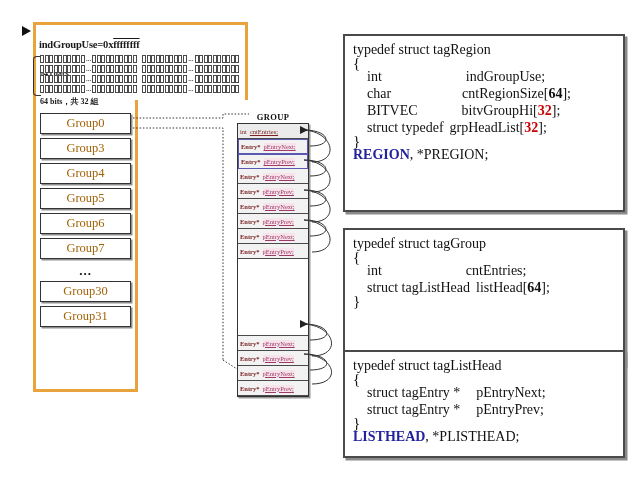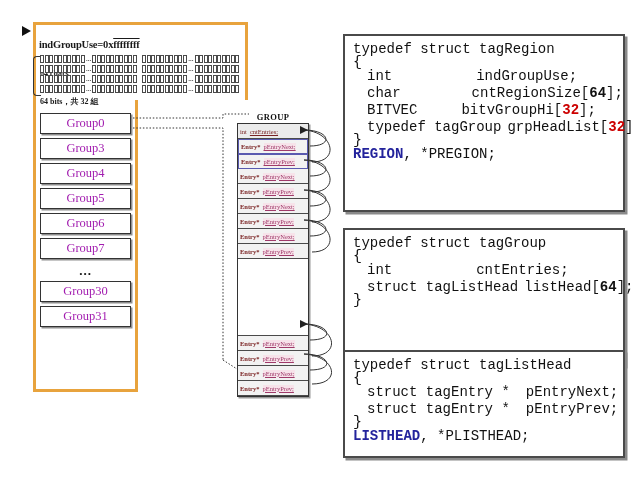--- a/index.html
+++ b/index.html
@@ -122,21 +122,21 @@
   .group-box {
     height: 21px;
     border: 1px solid #333;
     background: #ffffff;
     box-shadow: 1.5px 1.5px 0 #8e8e8e;
     margin-bottom: 4px;
     display: flex;
     align-items: center;
     justify-content: center;
     font-size: 12.5px;
-    color: #a21caf;
+    color: #a16207;
     box-sizing: border-box;
   }
   .group-ellipsis {
     height: 16px;
     display: flex;
     align-items: center;
     justify-content: center;
     font-size: 13px;
     font-weight: bold;
     letter-spacing: 1px;
@@ -222,21 +222,21 @@
   }
 
   
   .code-box {
     position: absolute;
     background: #ffffff;
     border: 2px solid #4a4a4a;
     box-shadow: 2.5px 2.5px 0 #8a8a8a;
     box-sizing: border-box;
     padding: 5px 16px 4px 8px;
-    font-family: Liberation Mono, monospace;
+    font-family: Liberation Serif, serif;
     color: #111;
   }
   #code-region { left: 343px; top: 34px;  width: 282px; height: 178px; }
   #code-group  { left: 343px; top: 228px; width: 282px; height: 138px; }
   #code-list   { left: 343px; top: 350px; width: 282px; height: 108px; }
 
   .c-line {
     font-size: 14px;
     line-height: 17px;
     white-space: pre;
@@ -554,21 +554,21 @@
     <polygon points="0,14 8,18 0,22" fill="#222"></polygon>
     <polygon points="0,208 8,212 0,216" fill="#222"></polygon>
   </svg>
 
   <div class="code-box" id="code-region">
     <div class="c-line">typedef struct tagRegion</div>
     <div class="c-line brace">{</div>
     <div class="c-line"><span style="display:inline-block;width:14px"></span><span>int</span><span style="display:inline-block;width:84px"></span><span>indGroupUse;</span></div>
     <div class="c-line"><span style="display:inline-block;width:14px"></span><span>char</span><span style="display:inline-block;width:71px"></span><span>cntRegionSize[</span><span class="c-numk">64</span><span>];</span></div>
     <div class="c-line"><span style="display:inline-block;width:14px"></span><span>BITVEC</span><span style="display:inline-block;width:44px"></span><span>bitvGroupHi[</span><span class="c-num">32</span><span>];</span></div>
-    <div class="c-line"><span style="display:inline-block;width:14px"></span><span>typedef tagGroup</span><span style="display:inline-block;width:6px"></span><span>grpHeadList[</span><span class="c-num">32</span><span>];</span></div>
+    <div class="c-line"><span style="display:inline-block;width:14px"></span><span>struct typedef</span><span style="display:inline-block;width:6px"></span><span>grpHeadList[</span><span class="c-num">32</span><span>];</span></div>
     <div class="c-line brace">}</div>
     <div class="c-line"><span class="c-name">REGION</span><span>, *PREGION;</span></div>
   </div>
 
   <div class="code-box" id="code-group">
     <div class="c-line">typedef struct tagGroup</div>
     <div class="c-line brace">{</div>
     <div class="c-line"><span style="display:inline-block;width:14px"></span><span>int</span><span style="display:inline-block;width:84px"></span><span>cntEntries;</span></div>
     <div class="c-line"><span style="display:inline-block;width:14px"></span><span>struct tagListHead</span><span style="display:inline-block;width:6px"></span><span>listHead[</span><span class="c-numk">64</span><span>];</span></div>
     <div class="c-line brace">}</div>

